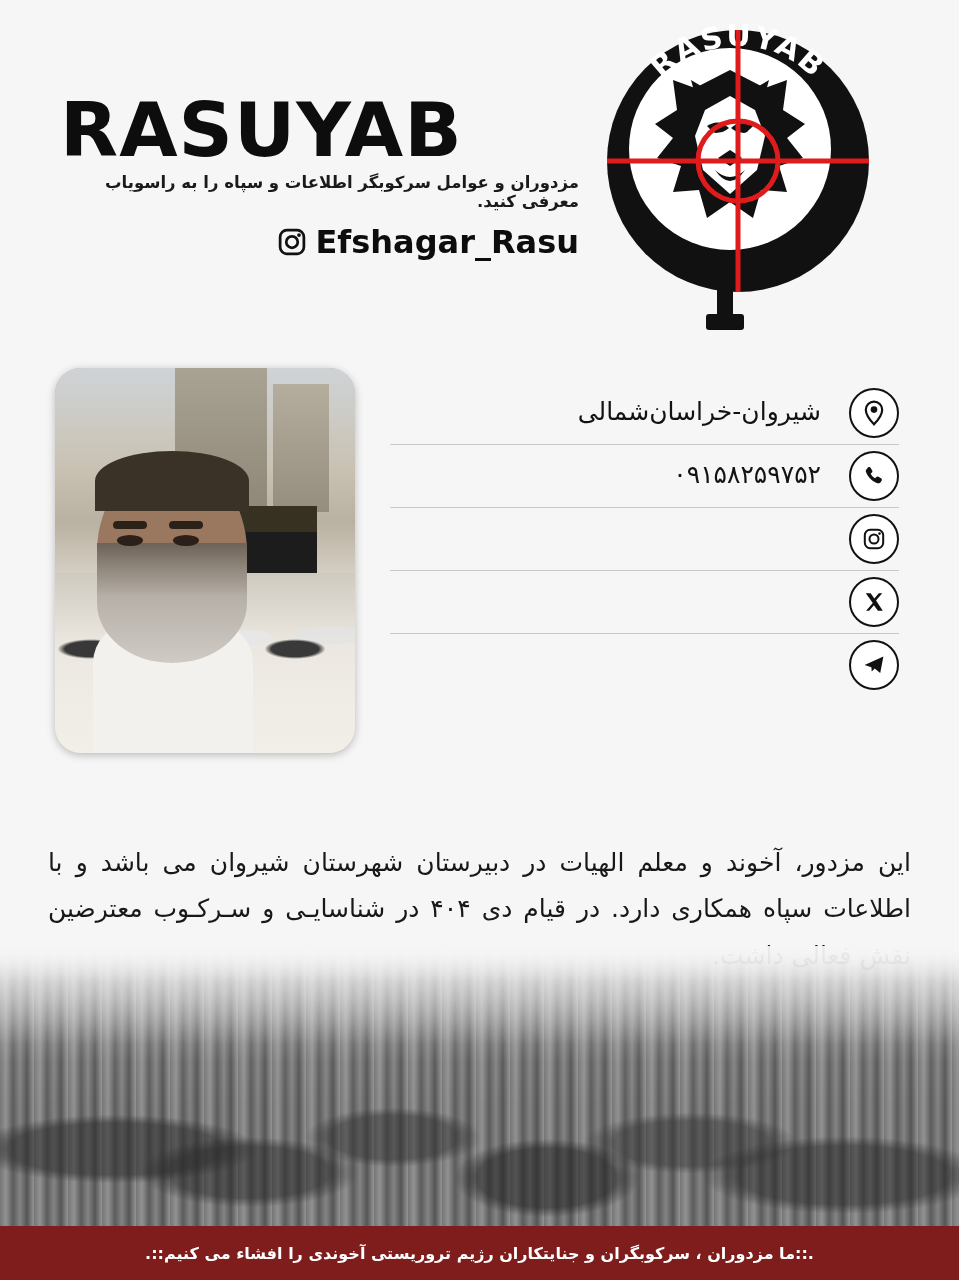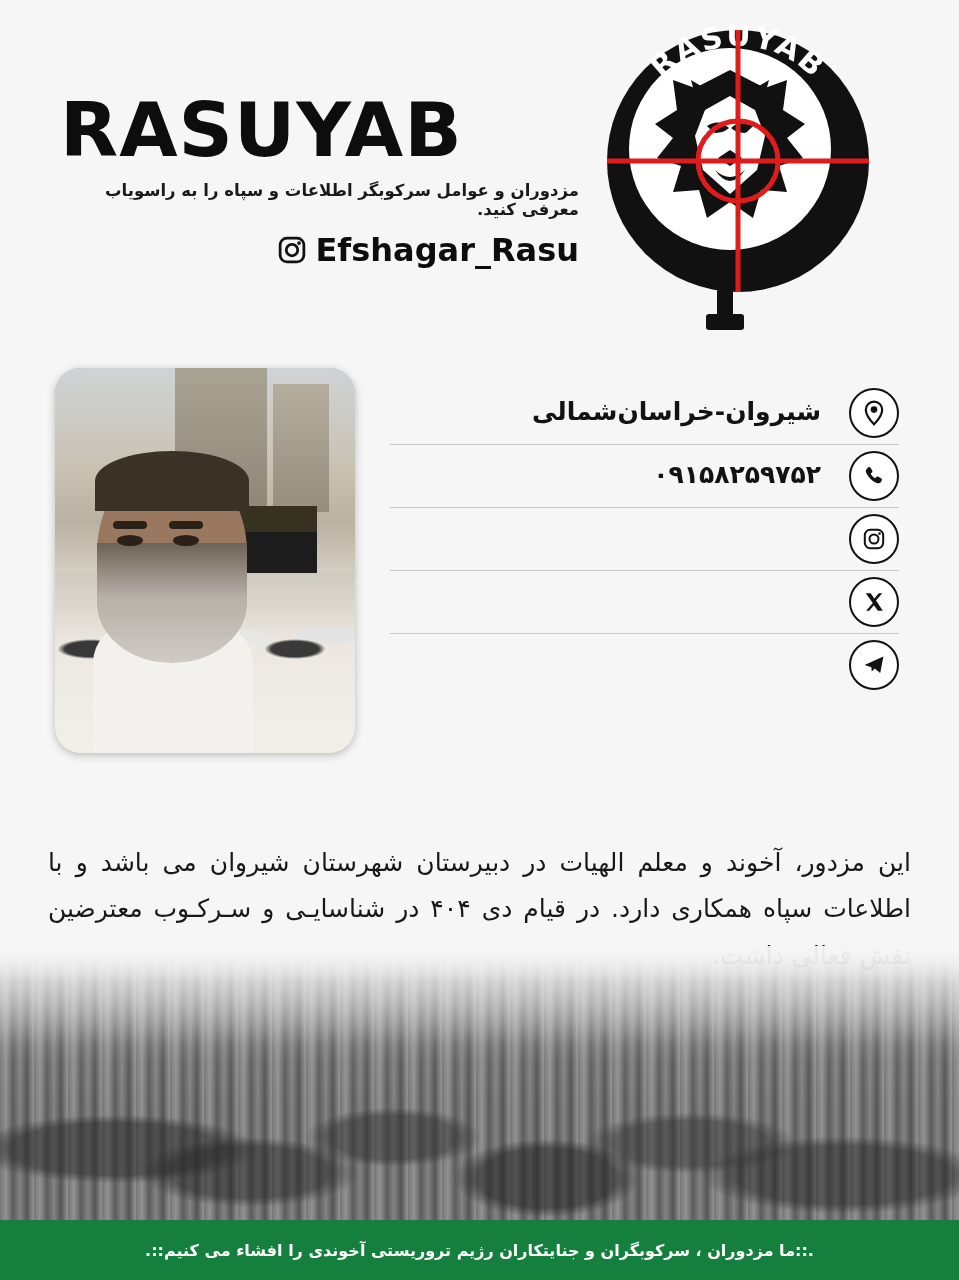--- a/index.html
+++ b/index.html
@@ -134,21 +134,21 @@
     margin: 0;
     transform: scaleX(1.02);
     transform-origin: left center;
   }
   .brand-sub {
     direction: rtl;
     text-align: right;
     font-size: 16.5px;
     font-weight: bold;
     color: #1a1a1a;
-    margin-top: 16px;
+    margin-top: 8px;
     letter-spacing: -.2px;
   }
   .brand-socials {
     display: flex;
     flex-direction: row-reverse;
     justify-content: flex-start;
     align-items: center;
     gap: 22px;
     margin-top: 12px;
     direction: ltr;
@@ -295,21 +295,21 @@
     border: 2.5px solid #111;
     display: flex;
     align-items: center;
     justify-content: center;
     background: #fff;
   }
   .c-val {
     flex: 1 1 auto;
     text-align: right;
     font-size: 25px;
-    font-weight: bold;
+    font-weight: normal;
     color: #121212;
     padding-bottom: 4px;
     padding-right: 10px;
     letter-spacing: .5px;
   }
 
   
   .person-name {
     position: absolute;
     top: 782px;
@@ -330,22 +330,22 @@
     font-size: 25px;
     line-height: 1.85;
     color: #181818;
     direction: rtl;
   }
 
   
   .footer {
     position: absolute;
     left: 0; right: 0; bottom: 0;
-    height: 60px;
-    background: #15803d;
+    height: 54px;
+    background: #7f1d1d;
     display: flex;
     align-items: center;
     justify-content: center;
   }
   .footer-text {
     color: #fff;
     font-size: 16px;
     font-weight: bold;
     letter-spacing: -.2px;
   }

